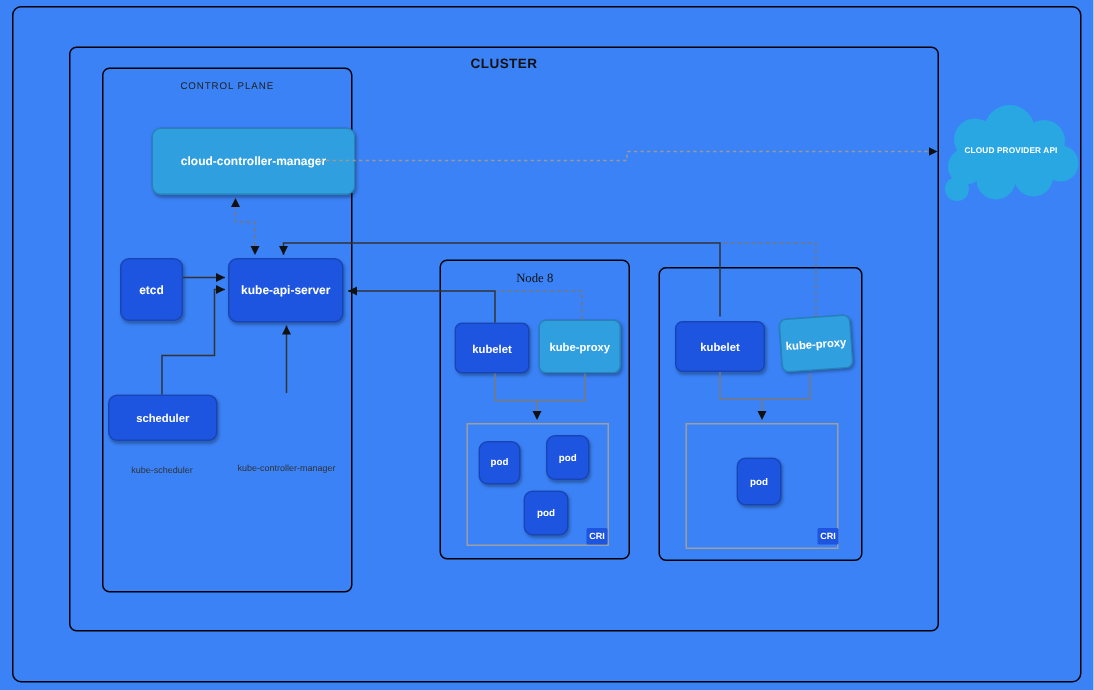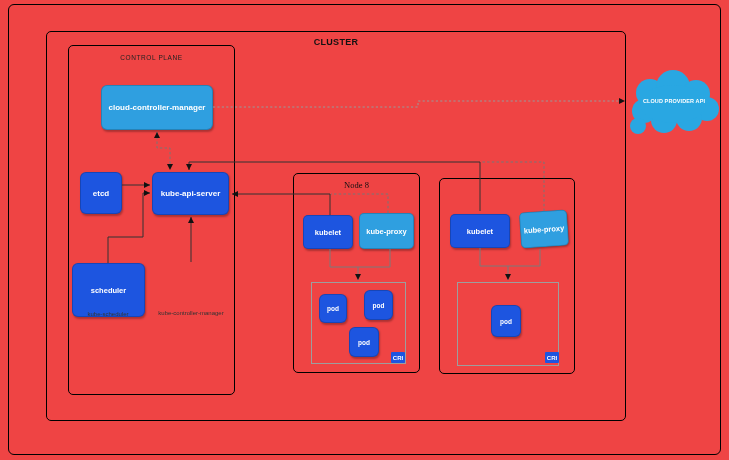--- a/index.html
+++ b/index.html
@@ -1,16 +1,16 @@
 <!DOCTYPE html>
 <html style="--dark-blue: #1d55e0; --light-blue: #2f9fe0; --cloud-blue: #29a7e2; --line: #333333; --dash-gray: #777777; --dash-light: #999999; --cri-border: #9e9e9e;"><head>
 <meta charset="utf-8">
 <style>
   html,body{margin:0;padding:0;background:#fff;}
-  #canvas{position:relative;width:729px;height:460px;background:#ef4444;
+  #canvas{position:relative;width:729px;height:460px;background:#3b82f6;
           font-family:"Liberation Sans",sans-serif;overflow:hidden;}
   .frame{position:absolute;border:1px solid #000;border-radius:5px;background:transparent;box-sizing:border-box;}
   .frame-title{position:absolute;text-align:center;color:#111;}
   .cluster-title{font-weight:bold;font-size:9px;letter-spacing:.3px;}
   .cp-title{font-size:6.5px;letter-spacing:.6px;color:#222;}
   .node-title{font-family:"Liberation Serif",serif;font-size:8.5px;color:#111;}
   .box{position:absolute;display:flex;align-items:center;justify-content:center;
        color:#fff;font-weight:bold;text-align:center;border-radius:6px;box-sizing:border-box;
        box-shadow:1px 1.5px 2px rgba(0,0,0,.28);border:1px solid rgba(0,0,0,.18);}
   .box-dark{background:var(--dark-blue,#1d55e0);}
@@ -35,27 +35,27 @@
 <div id="canvas">
 
   <div class="frame" style="left:8px;top:4px;width:713px;height:451px;border-radius:6px;"></div>
 
   <div class="frame" style="left:46px;top:31px;width:580px;height:390px;"></div>
   <div class="frame-title cluster-title" style="left:46px;top:37px;width:580px;">CLUSTER</div>
 
   <div class="frame" style="left:68px;top:45px;width:167px;height:350px;"></div>
   <div class="frame-title cp-title" style="left:68px;top:54px;width:167px;">CONTROL PLANE</div>
 
-  <div class="box box-light fs8" style="left:101px;top:85px;width:112px;height:45px;">cloud-controller-manager</div>
+  <div class="box box-light fs8" style="left:101px;top:85px;width:136px;height:45px;">cloud-controller-manager</div>
 
   <div class="box box-dark fs8" style="left:152px;top:172px;width:77px;height:43px;">kube-api-server</div>
 
   <div class="box box-dark fs8" style="left:80px;top:172px;width:42px;height:42px;">etcd</div>
 
-  <div class="box box-dark fs75" style="left:72px;top:263px;width:73px;height:54px;">scheduler</div>
+  <div class="box box-dark fs75" style="left:72px;top:263px;width:73px;height:31px;">scheduler</div>
 
 
   <div class="sub-label" style="left:68px;top:311px;width:80px;">kube-scheduler</div>
   <div class="sub-label" style="left:148px;top:310px;width:86px;">kube-controller-manager</div>
 
   <div class="frame" style="left:293px;top:173px;width:127px;height:200px;"></div>
   <div class="frame-title node-title" style="left:293px;top:180px;width:127px;">Node 8</div>
 
   <div class="box box-dark fs75" style="left:303px;top:215px;width:50px;height:34px;border-radius:5px;">kubelet</div>
   <div class="box box-light fs75" style="left:359px;top:213px;width:55px;height:36px;border-radius:5px;">kube-proxy</div>

